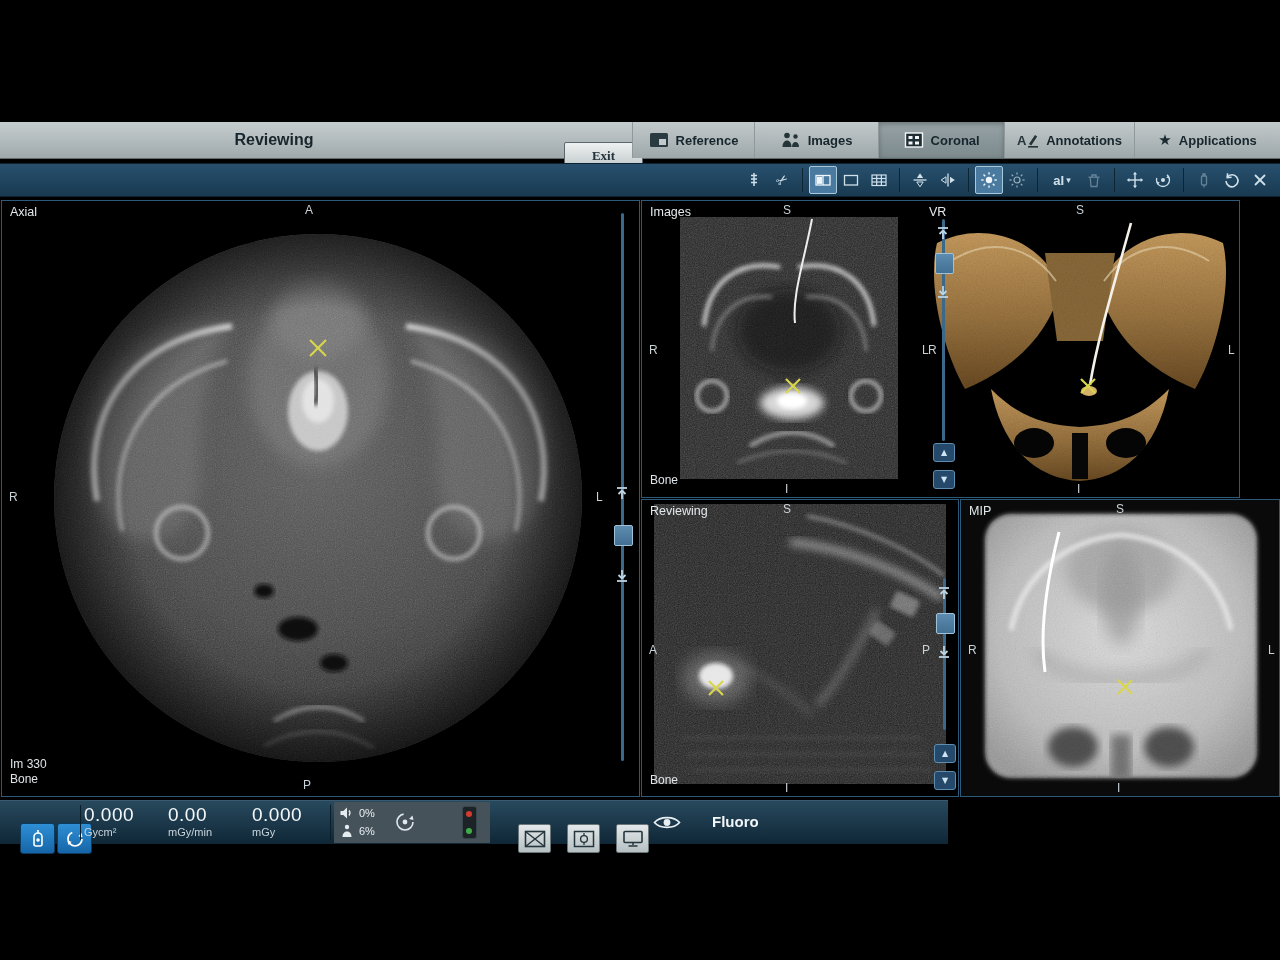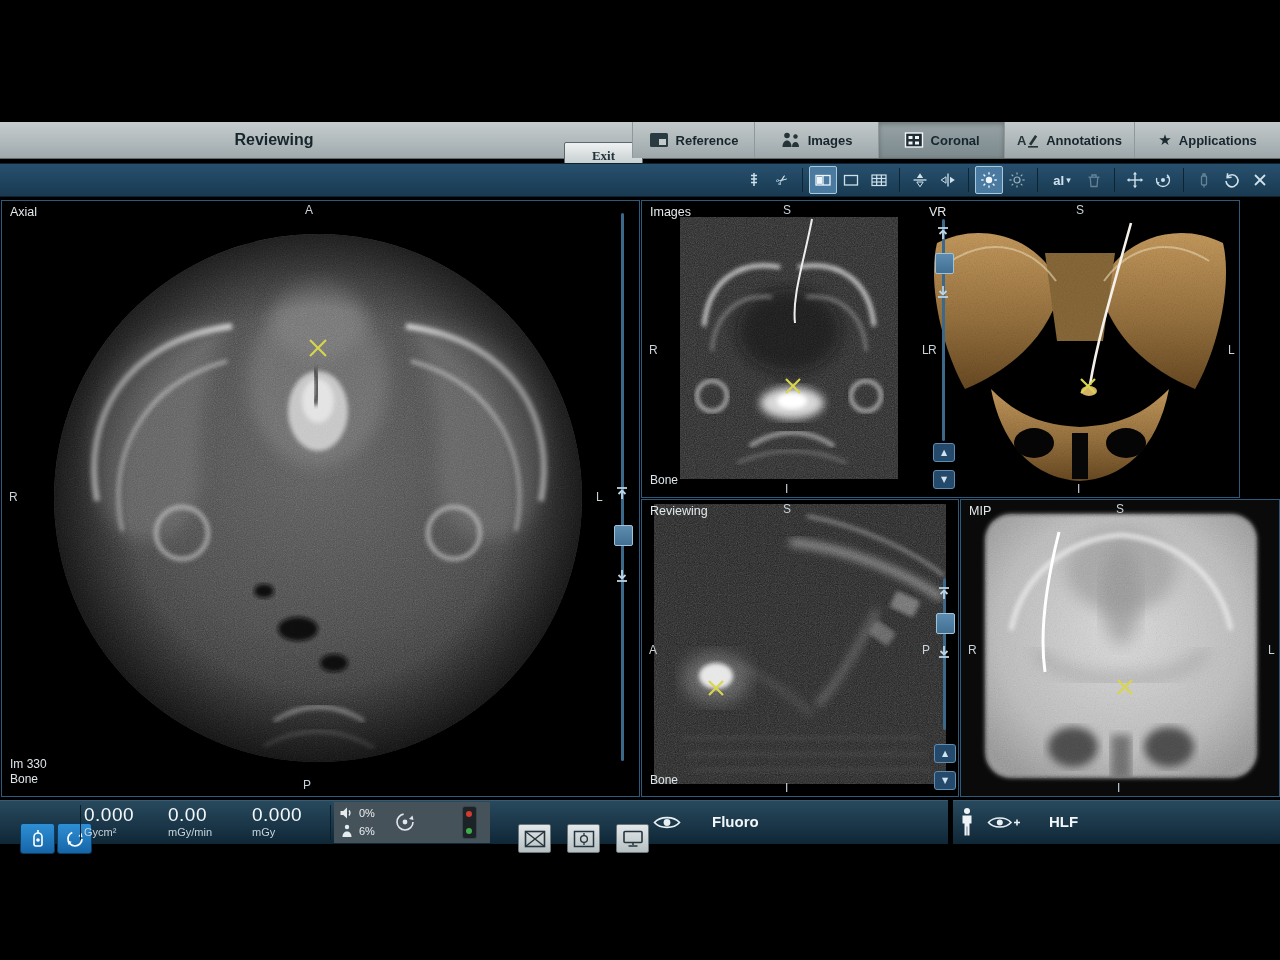--- a/index.html
+++ b/index.html
@@ -643,31 +643,14 @@
     </button>
     <span class="sicon" style="left:653px;top:13px">
       <svg width="28" height="17">
           <path d="M1.5 8.5 C7 2 21 2 26.5 8.5 C21 15 7 15 1.5 8.5 Z" fill="none" stroke="#e8eff2" stroke-width="1.7"></path>
           <circle cx="14" cy="8.5" r="3.4" fill="#e8eff2"></circle>
         </svg>
     </span>
     <div class="mode-label" style="left:712px">Fluoro</div>
   </div>
 
-  <div id="sb-right">
-    <span class="sicon" style="left:6px;top:6px">
-      <svg width="16" height="31">
-          <circle cx="8" cy="4" r="3" fill="#eef3f5"></circle>
-          <path d="M3.5 8.5 h9 v8 h-2 v12 h-2.2 v-9 h-0.6 v9 h-2.2 v-12 h-2 z" fill="#eef3f5"></path>
-        </svg>
-    </span>
-    <span class="sicon" style="left:34px;top:13px">
-      <svg width="34" height="17">
-          <path d="M1.5 8.5 C6.5 2.5 19 2.5 24 8.5 C19 14.5 6.5 14.5 1.5 8.5 Z" fill="none" stroke="#e8eff2" stroke-width="1.6"></path>
-          <circle cx="12.8" cy="8.5" r="3" fill="#e8eff2"></circle>
-          <line x1="27" y1="8.5" x2="33" y2="8.5" stroke="#e8eff2" stroke-width="1.6"></line>
-          <line x1="30" y1="5.5" x2="30" y2="11.5" stroke="#e8eff2" stroke-width="1.6"></line>
-        </svg>
-    </span>
-    <div class="mode-label" style="left:96px">HLF</div>
-  </div>
 
 </div>
 
 </body></html>

